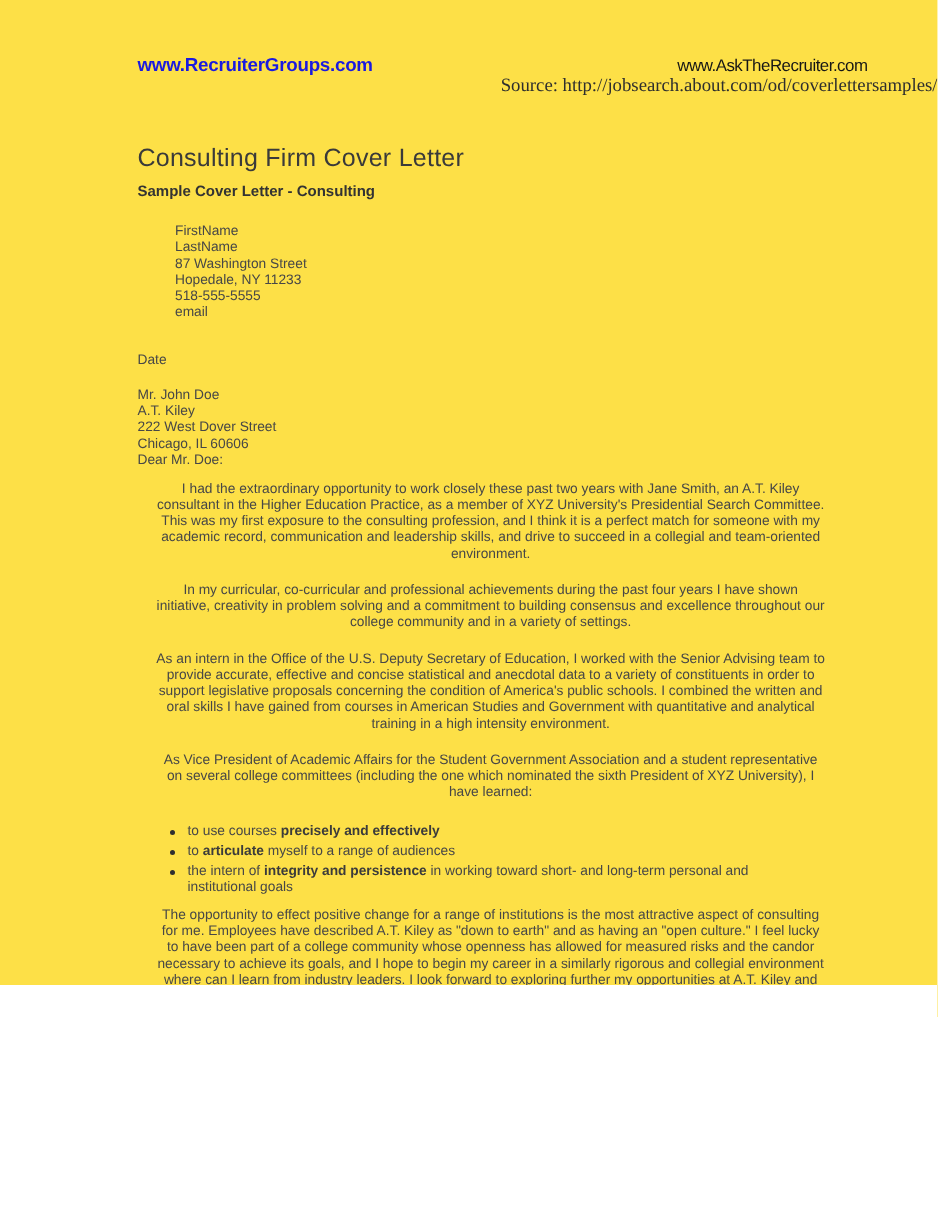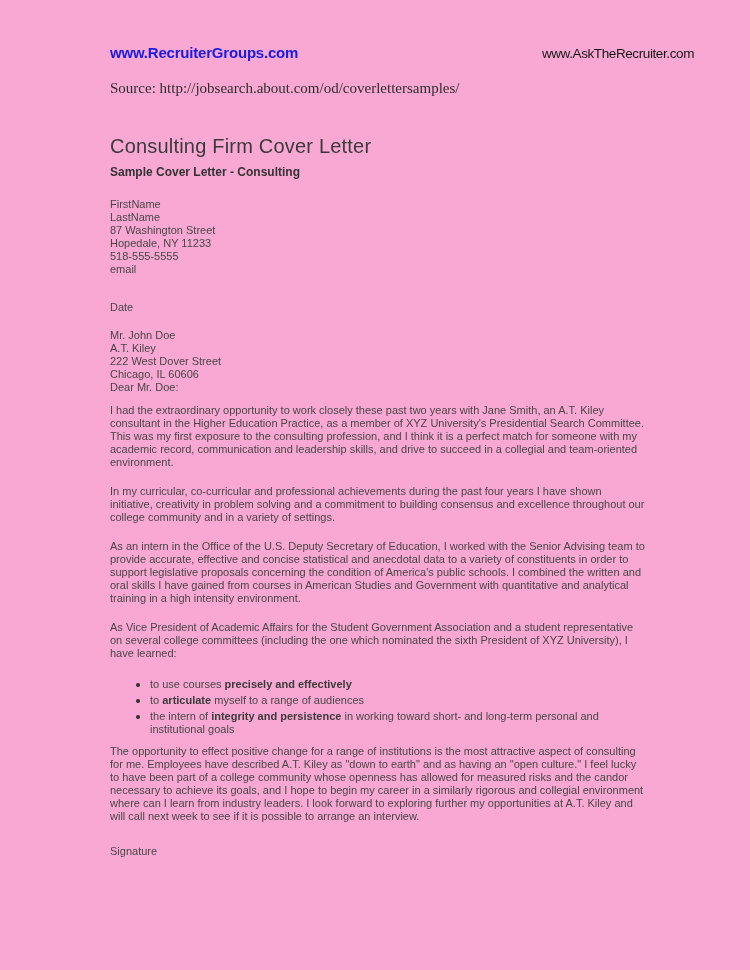--- a/index.html
+++ b/index.html
@@ -1,19 +1,19 @@
 <!DOCTYPE html>
 <html><head>
 <meta charset="utf-8">
 <style>
   html,body { margin:0; padding:0; background:#ffffff; }
   .page {
     position:relative;
-    width:750px; height:970px;
-    background:#f9a8d4;
+    width:750px; height:788px;
+    background:#fde047;
     font-family:"Liberation Sans", sans-serif;
     color:#454545;
     box-sizing:border-box;
     padding:44px 0 0 110px;
     overflow:hidden;
   }
   .header-row {
     width:584px;
     display:flex;
     justify-content:space-between;
@@ -27,47 +27,48 @@
     cursor:pointer;
   }
   .link-right {
     font-size:13.5px; font-weight:400;
     color:#161616;
     text-decoration:none;
     letter-spacing:-0.4px;
     cursor:pointer;
   }
   .source {
-    margin-top:19px;
     font-family:"Liberation Serif", serif;
     font-size:15px;
     color:#2e2e2e;
+    text-align:right;
   }
   .title {
     margin:38px 0 0 0;
     font-size:20px;
     font-weight:400;
     color:#3a3a3a;
     letter-spacing:0.2px;
   }
   .subtitle {
     margin:7px 0 0 0;
     font-size:12px;
     font-weight:bold;
     color:#333333;
   }
   .block { font-size:11px; line-height:13px; color:#474747; }
-  .sender    { margin-top:19px; }
+  .sender    { margin-top:19px;margin-left:30px; }
   .date-line { margin-top:25px; }
   .recipient { margin-top:15px; }
   .para {
     width:537px;
     font-size:11px; line-height:13px;
     color:#474747;
-    margin:0 0 16px 0;
+    margin:0 0 16px 14px;
+    text-align:center;
   }
   .para.first { margin-top:10px; }
   ul.bullets {
     list-style:none;
     margin:18px 0 9px 0;
     padding:0 0 0 24px;
     width:500px;
   }
   ul.bullets li {
     position:relative;

